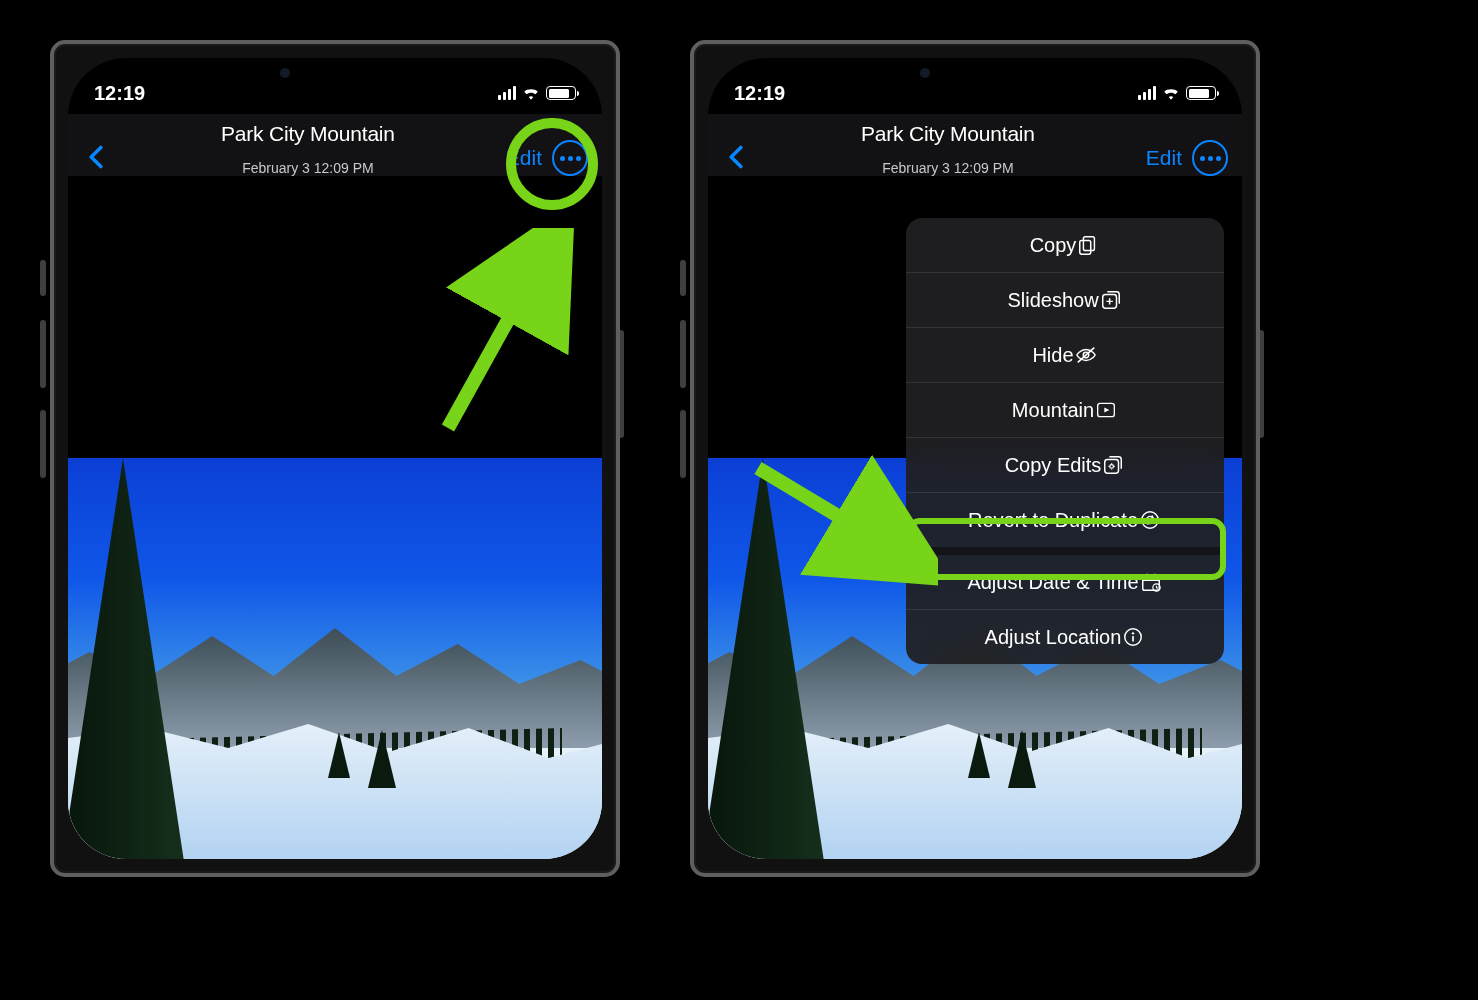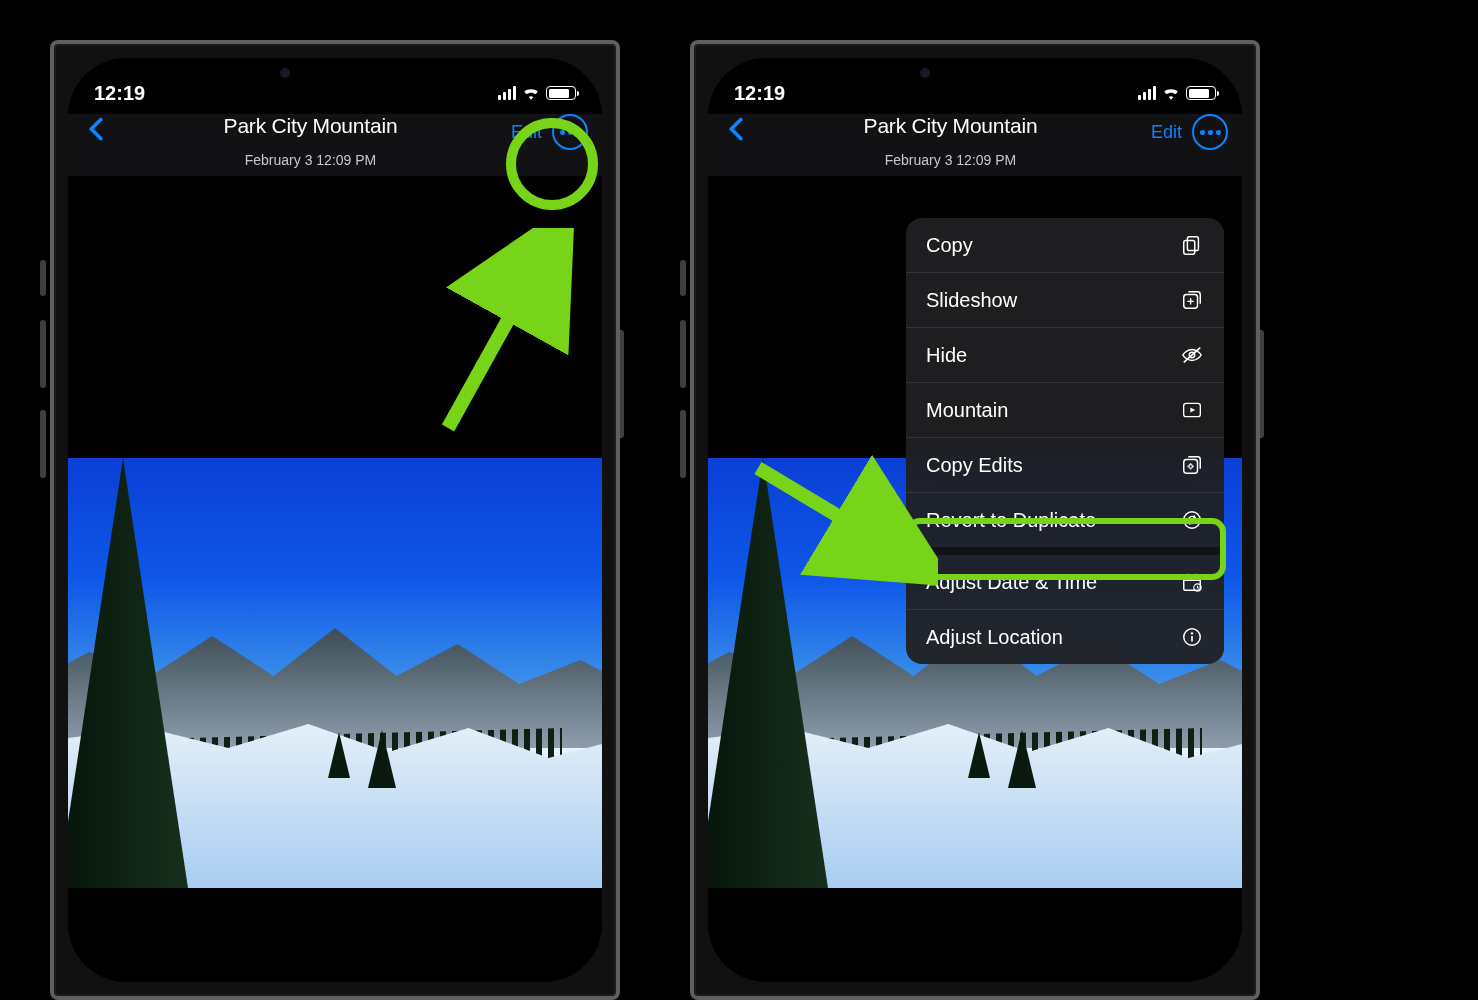--- a/index.html
+++ b/index.html
@@ -8,22 +8,22 @@
   width: 1478px;
   height: 1000px;
   position: relative;
   font-family: -apple-system, BlinkMacSystemFont, 'Segoe UI', Helvetica, Arial, sans-serif;
   overflow: hidden;
 }
 
 .phone {
   position: absolute;
   width: 570px;
-  height: 960px;
-  border-radius: 8px;
+  height: 837px;
+  border-radius: 15px;
   background: #111;
   border: 4px solid #5f5f5f;
   box-shadow: 0 0 0 2px #1b1b1b inset;
   overflow: hidden;
 }
 .phone.left { left: 50px; top: 40px; }
 .phone.right { left: 690px; top: 40px; }
 
 .side-btn {
   position: absolute;
@@ -87,31 +87,31 @@
 .battery::after { content:''; position:absolute; right:-4px; top:4px; width:2px; height:5px; background:#fff; border-radius: 0 2px 2px 0;}
 .battery i { display:block; width: 80%; height: 100%; background: #fff; border-radius: 1.5px; }
 
 
 .navhdr {
   position: absolute;
   top: 56px; left: 0; right: 0;
   height: 62px;
   background: #121214;
   display: flex;
-  align-items: flex-start;
+  align-items: flex-end;
   justify-content: space-between;
   padding: 0 14px;
   z-index: 30;
 }
 .back-chevron { color: #0a84ff; font-size: 30px; padding: 0 6px; cursor: pointer;}
 .nav-center { text-align: center; color: #fff; flex: 1; }
 .nav-title { font-size: 21px; font-weight: 500; letter-spacing: -0.2px;}
 .nav-subtitle { font-size: 14px; color: #c8c8cc; margin-top:14px;}
 .nav-right { display: flex; align-items: center; gap: 10px; }
-.edit-btn { color: #0a84ff; font-size: 18px; cursor: pointer; }
+.edit-btn { color: #0a84ff; font-size: 21px; cursor: pointer; }
 .more-btn {
   width: 36px; height: 36px;
   border: 2px solid #0a84ff;
   border-radius: 50%;
   display: flex; align-items: center; justify-content: center;
   gap: 3px;
   cursor: pointer;
 }
 .more-btn span { width: 5px; height: 5px; background: #0a84ff; border-radius: 50%; }
 
@@ -158,21 +158,21 @@
   width: 318px;
   background: rgba(32,32,34,0.94);
   border-radius: 16px;
   overflow: hidden;
   z-index: 60;
   backdrop-filter: blur(20px);
 }
 .menu-item {
   display: flex;
   align-items: center;
-  justify-content: space-between;
+  justify-content: center;
   padding: 15px 20px;
   color: #fff;
   font-size: 20px;
   cursor: pointer;
   border-bottom: 1px solid rgba(120,120,120,0.25);
   position: relative;
 }
 .menu-item.thick-sep { border-bottom: 8px solid rgba(10,10,10,0.6); }
 .menu-item:last-child { border-bottom: none; }
 .menu-icon { width: 24px; height: 24px; color: #fff; display:flex; align-items:center; justify-content:center;}

